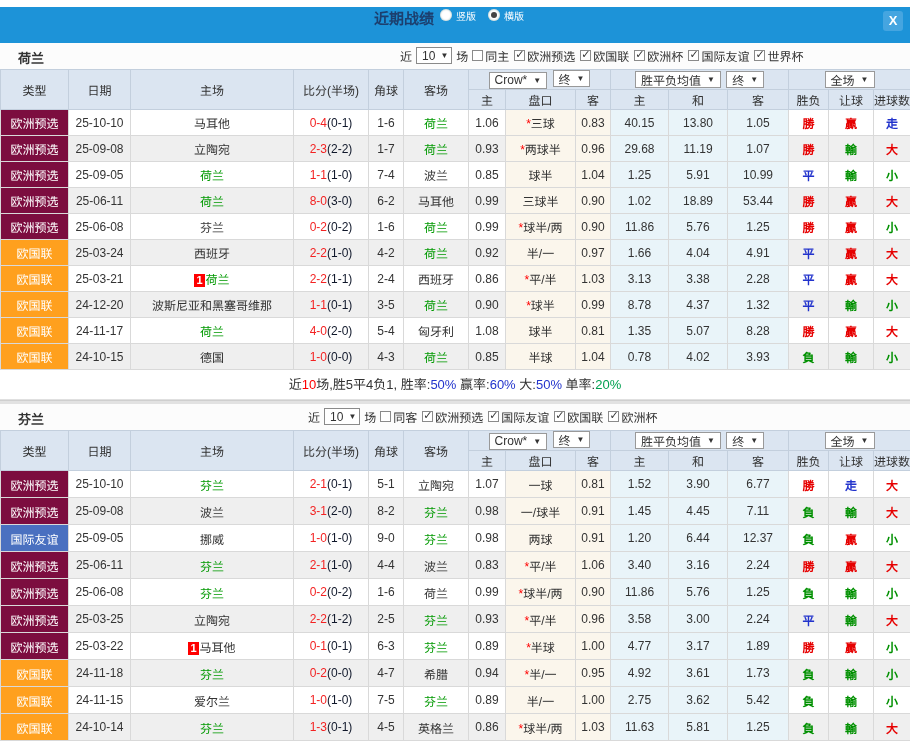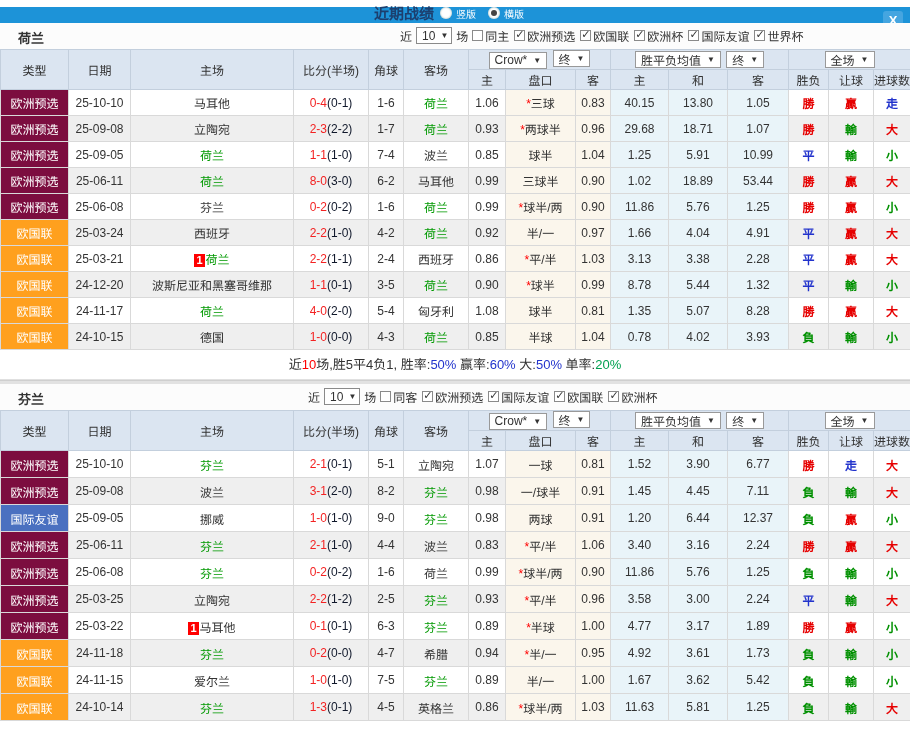--- a/index.html
+++ b/index.html
@@ -2,22 +2,22 @@
 <html lang="zh-CN"><head>
 <meta charset="utf-8">
 <style>
   * { box-sizing: border-box; }
   body {
     margin: 0; width: 910px; height: 755px; overflow: hidden;
     background: #fff; font-family: "Liberation Sans", "DejaVu Sans", sans-serif;
   }
   .topstrip { height: 7px; background: #fff; }
   .titlebar {
-    position: relative; height: 16px; background: #1d93d8;
-    display: flex; align-items: flex-end; justify-content: center;
+    position: relative; height: 36px; background: #1d93d8;
+    display: flex; align-items: flex-start; justify-content: center;
   }
   .title { color: #1c3f6e; font-size: 15px; font-weight: bold; margin-right: 6px; }
   .radio-item { display: inline-flex; align-items: center; margin-right: 12px; color: #fff; font-size: 10px; gap: 4px; cursor: pointer; }
   .radio { width: 12px; height: 12px; border-radius: 50%; background: #fff; display: inline-block; position: relative; box-shadow: inset 0 0 2px #8aa; }
   .radio.sel::after { content: ""; position: absolute; left: 3px; top: 3px; width: 6px; height: 6px; border-radius: 50%; background: #444; }
   .close-btn {
     position: absolute; right: 7px; top: 4px; width: 20px; height: 20px;
     background: #45a5e0; color: #fff; font-weight: bold; font-size: 13px;
     line-height: 20px; text-align: center; border-radius: 3px; cursor: pointer;
   }
@@ -190,21 +190,21 @@
           <td class="c-type" style="background: rgb(124, 13, 63);">欧洲预选</td>
           <td class="c-date">25-09-08</td>
           <td><span>立陶宛</span></td>
           <td class="c-score"><span class="ft">2-3</span><span class="ht">(2-2)</span></td>
           <td class="c-cn">1-7</td>
           <td><span class="tgreen">荷兰</span></td>
           <td class="c-oh">0.93</td>
           <td class="c-hc"><span class="star">*</span>两球半</td>
           <td class="c-oa">0.96</td>
           <td class="c-ah">29.68</td>
-          <td class="c-ad">18.71</td>
+          <td class="c-ad">11.19</td>
           <td class="c-aa">1.07</td>
           <td class="res" style="color: rgb(230, 0, 0);">勝</td>
           <td class="res" style="color: rgb(0, 144, 0);">輸</td>
           <td class="res" style="color: rgb(230, 0, 0);">大</td>
         </tr>
         <tr class="odd">
           <td class="c-type" style="background: rgb(124, 13, 63);">欧洲预选</td>
           <td class="c-date">25-09-05</td>
           <td><span class="tgreen">荷兰</span></td>
           <td class="c-score"><span class="ft">1-1</span><span class="ht">(1-0)</span></td>
@@ -292,21 +292,21 @@
           <td class="c-type" style="background: rgb(255, 160, 30);">欧国联</td>
           <td class="c-date">24-12-20</td>
           <td><span>波斯尼亚和黑塞哥维那</span></td>
           <td class="c-score"><span class="ft">1-1</span><span class="ht">(0-1)</span></td>
           <td class="c-cn">3-5</td>
           <td><span class="tgreen">荷兰</span></td>
           <td class="c-oh">0.90</td>
           <td class="c-hc"><span class="star">*</span>球半</td>
           <td class="c-oa">0.99</td>
           <td class="c-ah">8.78</td>
-          <td class="c-ad">5.44</td>
+          <td class="c-ad">4.37</td>
           <td class="c-aa">1.32</td>
           <td class="res" style="color: rgb(34, 51, 204);">平</td>
           <td class="res" style="color: rgb(0, 144, 0);">輸</td>
           <td class="res" style="color: rgb(0, 144, 0);">小</td>
         </tr>
         <tr class="odd">
           <td class="c-type" style="background: rgb(255, 160, 30);">欧国联</td>
           <td class="c-date">24-11-17</td>
           <td><span class="tgreen">荷兰</span></td>
           <td class="c-score"><span class="ft">4-0</span><span class="ht">(2-0)</span></td>
@@ -583,21 +583,21 @@
         <tr class="odd">
           <td class="c-type" style="background: rgb(255, 160, 30);">欧国联</td>
           <td class="c-date">24-11-15</td>
           <td><span>爱尔兰</span></td>
           <td class="c-score"><span class="ft">1-0</span><span class="ht">(1-0)</span></td>
           <td class="c-cn">7-5</td>
           <td><span class="tgreen">芬兰</span></td>
           <td class="c-oh">0.89</td>
           <td class="c-hc">半/一</td>
           <td class="c-oa">1.00</td>
-          <td class="c-ah">1.67</td>
+          <td class="c-ah">2.75</td>
           <td class="c-ad">3.62</td>
           <td class="c-aa">5.42</td>
           <td class="res" style="color: rgb(0, 144, 0);">負</td>
           <td class="res" style="color: rgb(0, 144, 0);">輸</td>
           <td class="res" style="color: rgb(0, 144, 0);">小</td>
         </tr>
         <tr class="even">
           <td class="c-type" style="background: rgb(255, 160, 30);">欧国联</td>
           <td class="c-date">24-10-14</td>
           <td><span class="tgreen">芬兰</span></td>

